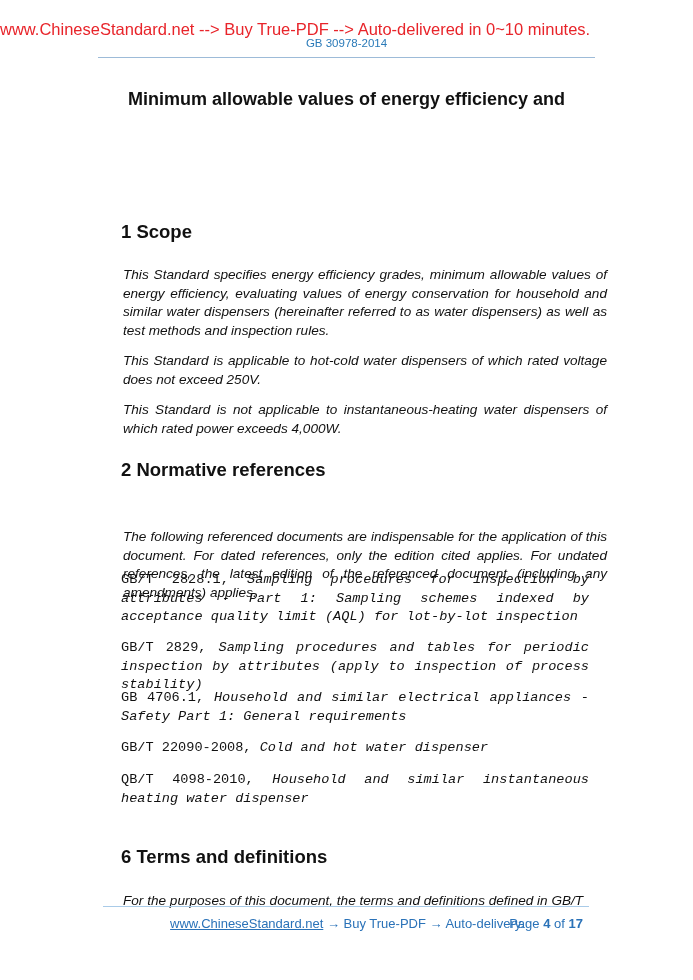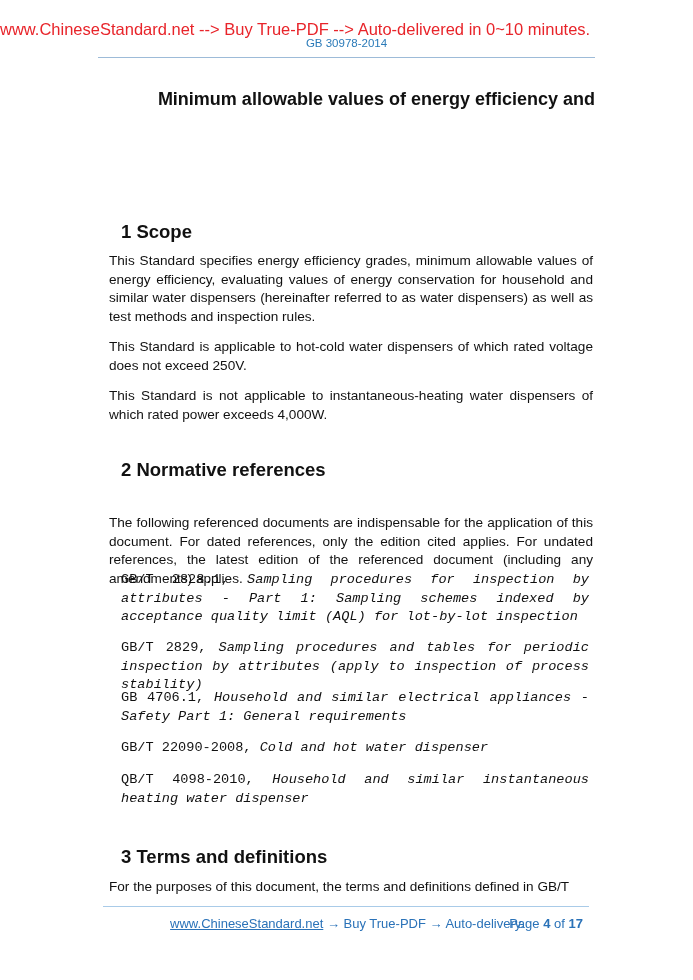--- a/index.html
+++ b/index.html
@@ -42,21 +42,21 @@
       left: 98px;
       width: 497px;
       height: 1px;
       background: #9dbbd8;
     }
     .doc-title {
       position: absolute;
       top: 80px;
       left: 98px;
       width: 497px;
-      text-align: right;
+      text-align: center;
       font-weight: bold;
       font-size: 18px;
       line-height: 38px;
       margin: 0;
     }
     .section-heading {
       position: absolute;
       left: 105px;
       font-weight: bold;
       font-size: 18.5px;
@@ -64,21 +64,22 @@
       margin: 16px;
       white-space: nowrap;
     }
     .para {
       position: absolute;
       left: 105px;
       width: 484px;
       font-size: 13.6px;
       line-height: 18.5px;
       text-align: justify;
-      margin: 4px;
+      margin: 18px;
+      font-style: italic;
     }
     .ref {
       position: absolute;
       left: 121px;
       width: 468px;
       font-size: 13.6px;
       line-height: 18.5px;
       text-align: justify;
       margin: 0;
       font-family: Liberation Mono, monospace;
@@ -146,21 +147,21 @@
 <p class="ref" style="top:689px;">
   <span>GB 4706.1, </span><span class="ref-title">Household and similar electrical appliances - Safety Part 1: General requirements</span>
 </p>
 <p class="ref" style="top:739px;">
   <span>GB/T 22090-2008, </span><span class="ref-title">Cold and hot water dispenser</span>
 </p>
 <p class="ref" style="top:771px;">
   <span>QB/T 4098-2010, </span><span class="ref-title">Household and similar instantaneous heating water dispenser</span>
 </p>
 
-<h2 class="section-heading" style="top:830px;">3 Terms and definitions</h2>
+<h2 class="section-heading" style="top:830px;">6 Terms and definitions</h2>
 <p class="para" style="top:874px;">For the purposes of this document, the terms and definitions defined in GB/T</p>
 
 <div class="footer-rule"></div>
 <div class="footer">
   <a class="site-link">www.ChineseStandard.net</a><span> → Buy True-PDF → Auto-delivery.</span>
   <span class="page-info">
     <span>Page</span>
     <b>4</b>
     <span>of</span>
     <b>17</b>

